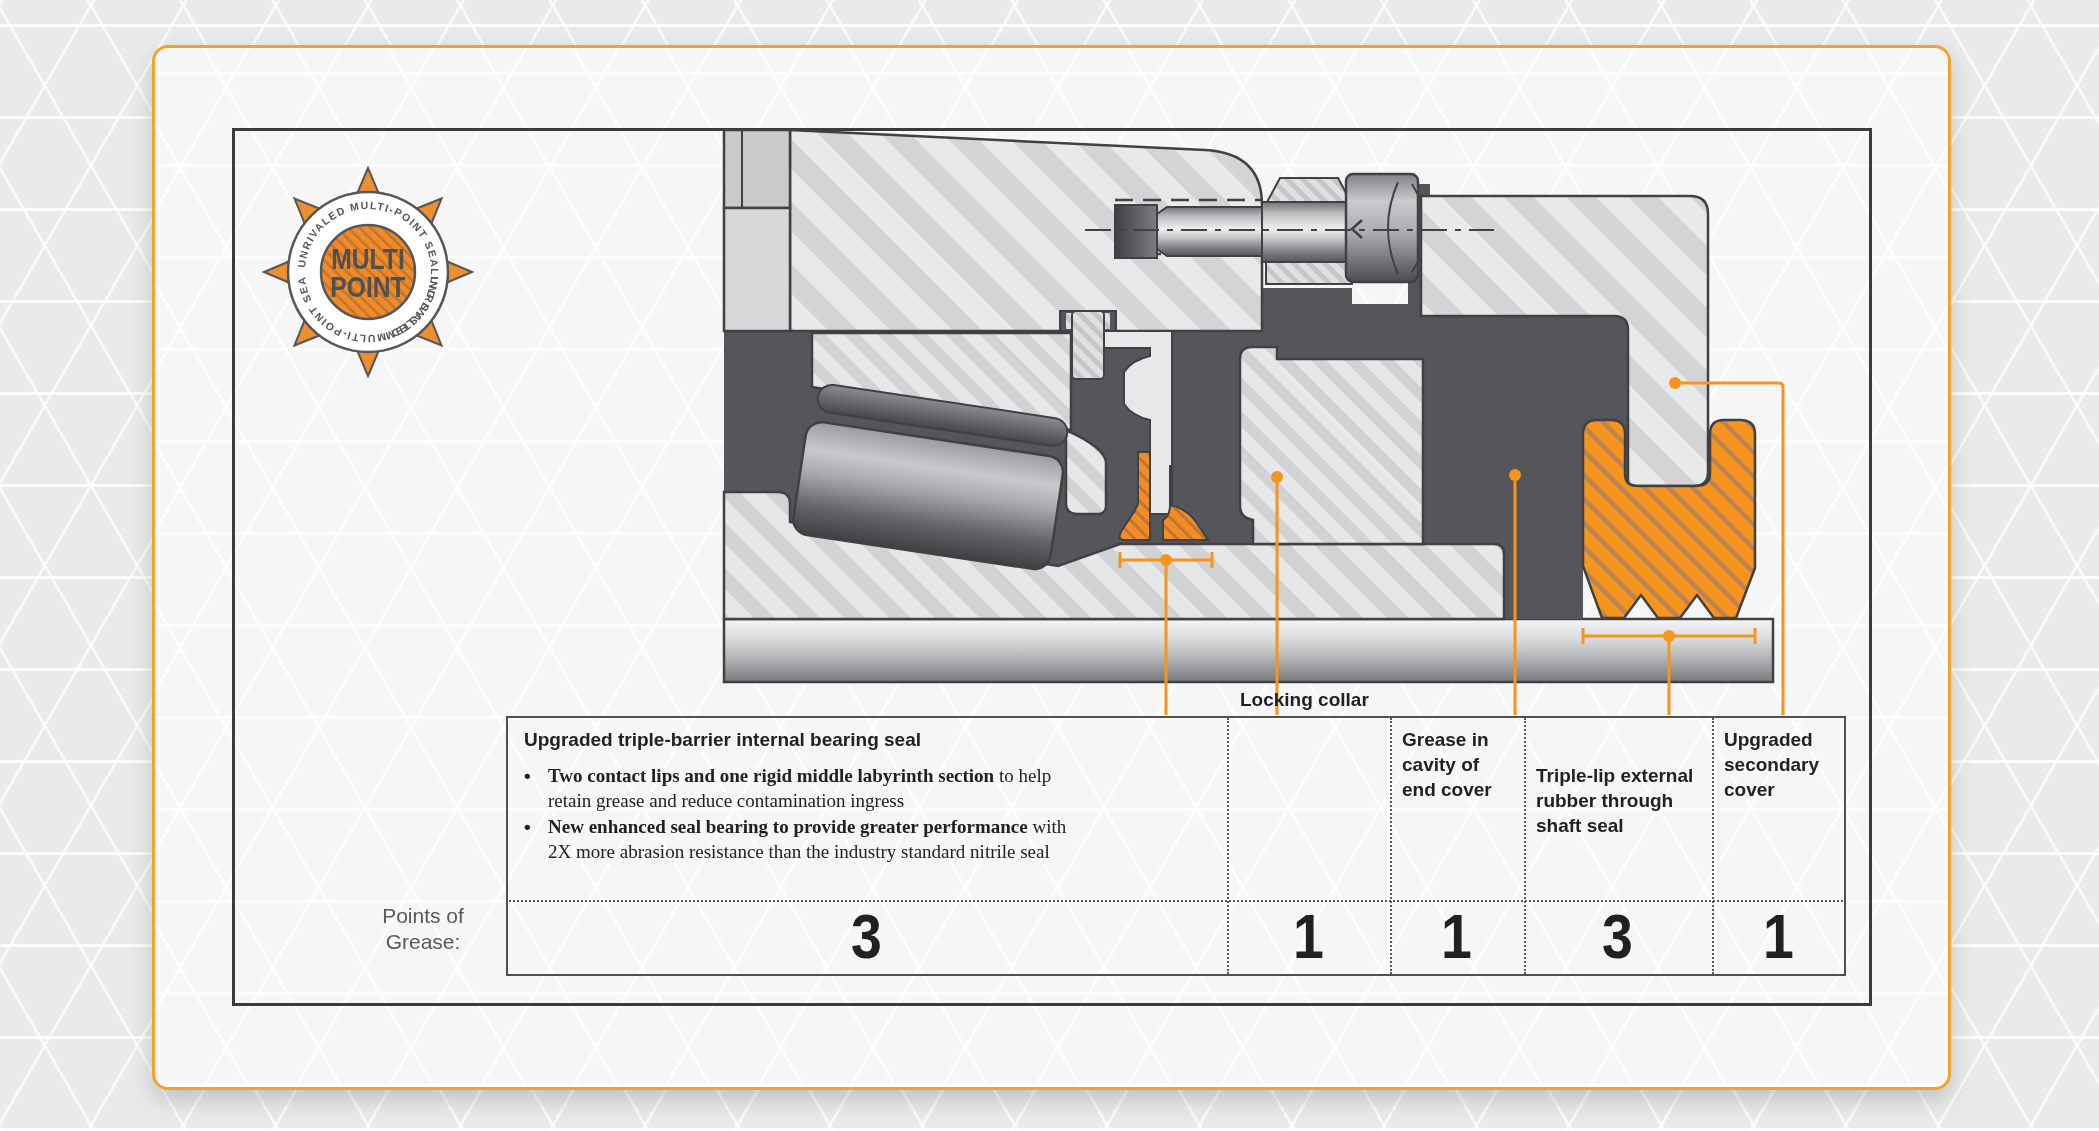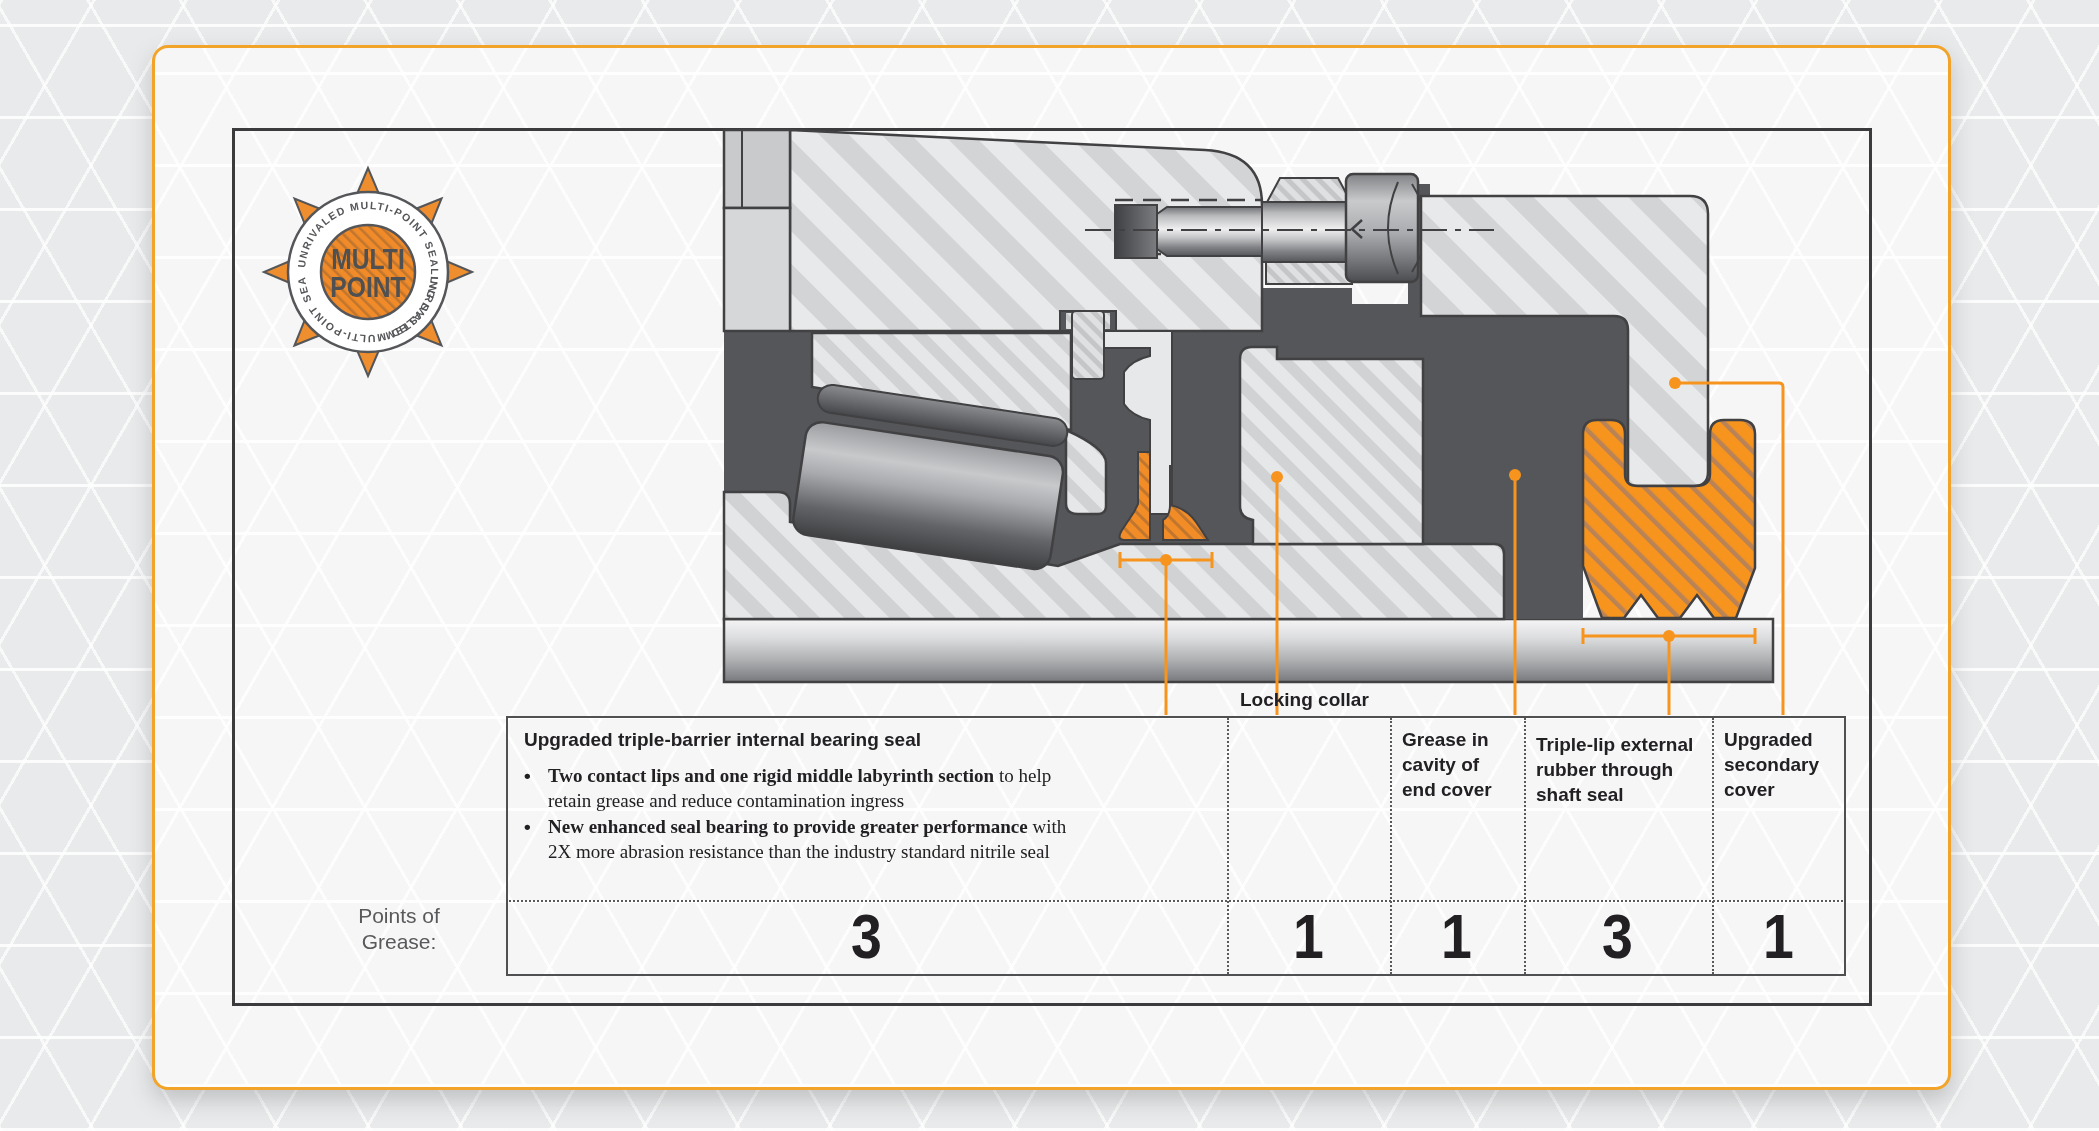--- a/index.html
+++ b/index.html
@@ -32,21 +32,21 @@
   .cellhead{position:absolute;font-weight:bold;font-size:19px;line-height:25px;color:#232024;}
   .c1{left:524px;top:727px;width:560px;}
   .bullets{margin-top:11px;}
   .brow{display:flex;font-size:19px;line-height:25px;color:#232024;margin-top:1px;}
   .bdot{width:24px;flex:none;font-weight:bold;}
   .btext{flex:1;font-family:Liberation Serif, serif;}
   .btext .bb{font-weight:bold;} .btext .br{font-weight:normal;}
   .num{position:absolute;top:903px;height:66px;line-height:66px;text-align:center;
     font-weight:bold;font-size:63px;color:#232024;}
   .num span{display:inline-block;transform:scaleX(.88);}
-  .points-label{position:absolute;left:316px;top:903px;width:166px;text-align:center;
+  .points-label{position:absolute;left:340px;top:903px;width:166px;text-align:center;
     font-size:21px;line-height:26px;color:#58595B;}
 </style>
 </head>
 <body>
 
 <div class="stage">
   <div class="card"></div>
   <div class="panel"></div>
 
   <svg class="diagram-svg" viewBox="0 0 2099 1131">
@@ -235,21 +235,21 @@
         <span class="btext"><span class="bb">Two contact lips and one rigid middle labyrinth section</span><span class="br"> to help retain grease and reduce contamination ingress</span></span>
       </div>
       <div class="brow">
         <span class="bdot">•</span>
         <span class="btext"><span class="bb">New enhanced seal bearing to provide greater performance</span><span class="br"> with 2X more abrasion resistance than the industry standard nitrile seal</span></span>
       </div>
     </div>
   </div>
   <div class="cellhead" style="left:1240px;top:687px;width:142px">Locking collar</div>
   <div class="cellhead" style="left:1402px;top:727px;width:112px">Grease in cavity of end cover</div>
-  <div class="cellhead" style="left:1536px;top:732px;width:168px">Triple-lip external rubber through shaft seal</div>
+  <div class="cellhead" style="left:1536px;top:763px;width:168px">Triple-lip external rubber through shaft seal</div>
   <div class="cellhead" style="left:1724px;top:727px;width:116px">Upgraded secondary cover</div>
 
   <div class="num" style="left:506px;width:721px"><span>3</span></div>
   <div class="num" style="left:1227px;width:163px"><span>1</span></div>
   <div class="num" style="left:1390px;width:134px"><span>1</span></div>
   <div class="num" style="left:1524px;width:188px"><span>3</span></div>
   <div class="num" style="left:1712px;width:134px"><span>1</span></div>
 
   <div class="points-label">
     <div>Points of</div>

